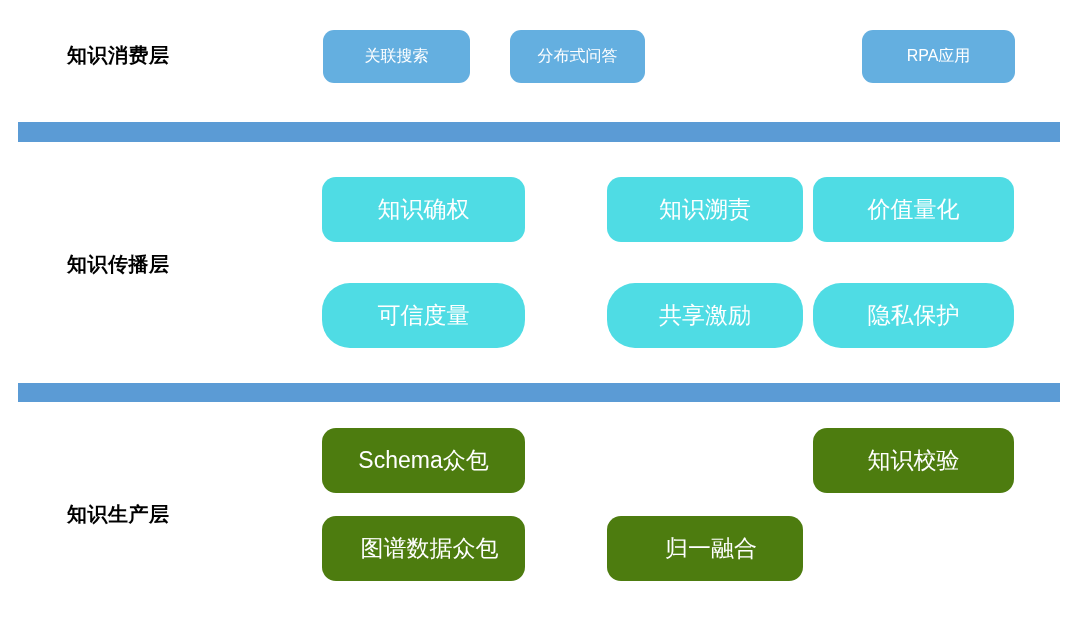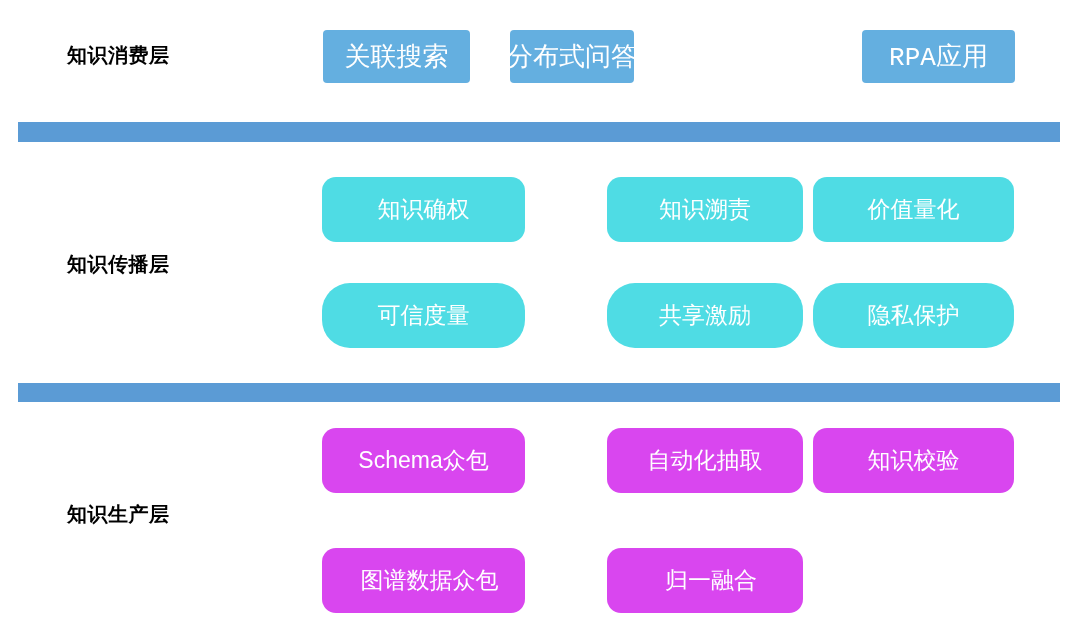--- a/index.html
+++ b/index.html
@@ -32,45 +32,44 @@
   #divider-bottom{top:383px;height:19px;}
   .node{
     position:absolute;
     display:flex;align-items:center;justify-content:center;
     color:#ffffff;
     white-space:nowrap;
     box-sizing:border-box;
   }
   .node-sm{
     top:30px;height:53px;
-    border-radius:4px;
-    font-size:26px;
+    border-radius:11px;
+    font-size:16px;
     background:#64AFE0;
-    font-family:Liberation Mono, monospace;
   }
   .node-lg{
     height:65px;
     border-radius:14px;
     font-size:23px;
   }
   .cyan{background:#4FDCE4;}
-  .green{background:#d946ef;}
+  .green{background:#4d7c0f;}
   
   #n-assoc{left:323px;width:147px;}
-  #n-dqa{left:510px;width:124px;}
+  #n-dqa{left:510px;width:135px;}
   #n-fkl{left:665px;width:175px;}
   #n-rpa{left:862px;width:153px;}
   
   .col1{left:322px;width:203px;}
   .col2{left:567px;width:196px;margin-left:40px;}
   .col3{left:813px;width:201px;}
   .prop-r1{top:177px;}
   .prop-r2{top:283px;border-radius:28px;}
   .prod-r1{top:428px;}
-  .prod-r2{top:548px;padding-left:12px;}
+  .prod-r2{top:516px;padding-left:12px;}
 </style>
 </head>
 <body>
 
 <div class="canvas">
 
   <div class="layer-label" id="label-consumption">知识消费层</div>
 
   <div class="node node-sm" id="n-assoc">关联搜索</div>
   <div class="node node-sm" id="n-dqa">分布式问答</div>
@@ -85,18 +84,17 @@
   <div class="node node-lg cyan prop-r1 col3">价值量化</div>
   <div class="node node-lg cyan prop-r2 col1">可信度量</div>
   <div class="node node-lg cyan prop-r2 col2">共享激励</div>
   <div class="node node-lg cyan prop-r2 col3">隐私保护</div>
 
   <div class="divider" id="divider-bottom"></div>
 
   <div class="layer-label" id="label-production">知识生产层</div>
 
   <div class="node node-lg green prod-r1 col1">Schema众包</div>
-  <div class="node node-lg green prod-r1 col2">自动化抽取</div>
   <div class="node node-lg green prod-r1 col3">知识校验</div>
   <div class="node node-lg green prod-r2 col1">图谱数据众包</div>
   <div class="node node-lg green prod-r2 col2">归一融合</div>
 
 </div>
 
 </body></html>

